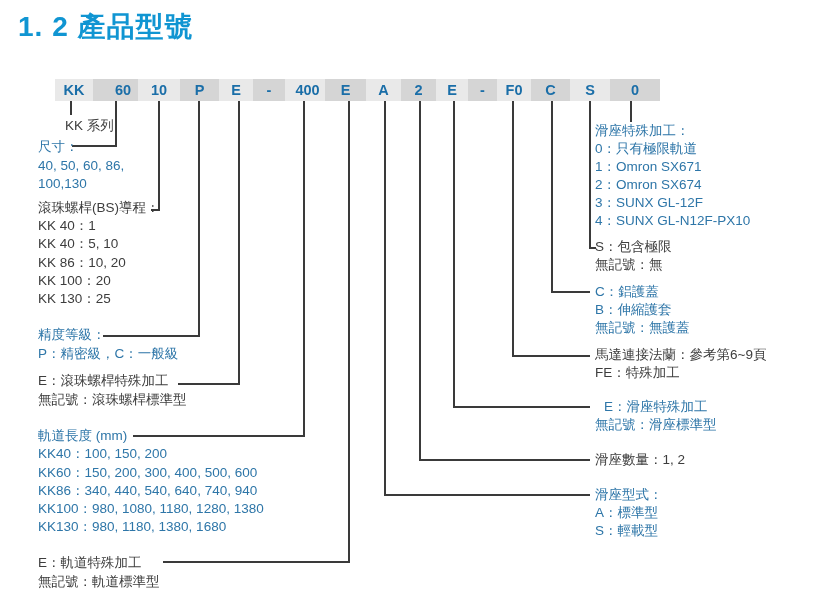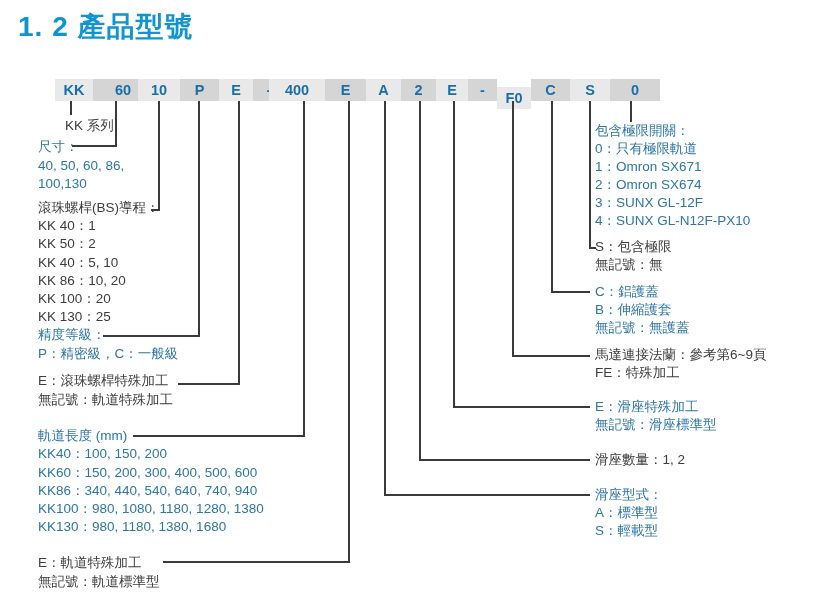--- a/index.html
+++ b/index.html
@@ -33,27 +33,27 @@
 
 <div id="canvas">
   <h1 id="page-title" style="color: rgb(16, 149, 210);">1. 2  產品型號</h1>
   <div id="model-bar">
       <div class="seg" style="left: 55px; width: 38px; background: rgb(233, 233, 233); color: rgb(26, 110, 168);">KK</div>
       <div class="seg" style="left: 93px; width: 60px; background: rgb(213, 213, 213); color: rgb(26, 110, 168);">60</div>
       <div class="seg" style="left: 138px; width: 42px; background: rgb(233, 233, 233); color: rgb(26, 110, 168);">10</div>
       <div class="seg" style="left: 180px; width: 39px; background: rgb(213, 213, 213); color: rgb(26, 110, 168);">P</div>
       <div class="seg" style="left: 219px; width: 34px; background: rgb(233, 233, 233); color: rgb(26, 110, 168);">E</div>
       <div class="seg" style="left: 253px; width: 32px; background: rgb(213, 213, 213); color: rgb(26, 110, 168);">-</div>
-      <div class="seg" style="left: 269px; width: 56px; background: rgb(233, 233, 233); color: rgb(26, 110, 168);">400</div>
+      <div class="seg" style="left: 285px; width: 45px; background: rgb(233, 233, 233); color: rgb(26, 110, 168);">400</div>
       <div class="seg" style="left: 325px; width: 41px; background: rgb(213, 213, 213); color: rgb(26, 110, 168);">E</div>
       <div class="seg" style="left: 366px; width: 35px; background: rgb(233, 233, 233); color: rgb(26, 110, 168);">A</div>
       <div class="seg" style="left: 401px; width: 35px; background: rgb(213, 213, 213); color: rgb(26, 110, 168);">2</div>
       <div class="seg" style="left: 436px; width: 32px; background: rgb(233, 233, 233); color: rgb(26, 110, 168);">E</div>
       <div class="seg" style="left: 468px; width: 29px; background: rgb(213, 213, 213); color: rgb(26, 110, 168);">-</div>
-      <div class="seg" style="left: 497px; width: 34px; background: rgb(233, 233, 233); color: rgb(26, 110, 168); margin-top: 8px;">F0</div>
+      <div class="seg" style="left: 497px; width: 34px; background: rgb(233, 233, 233); color: rgb(26, 110, 168);">F0</div>
       <div class="seg" style="left: 531px; width: 39px; background: rgb(213, 213, 213); color: rgb(26, 110, 168);">C</div>
       <div class="seg" style="left: 570px; width: 40px; background: rgb(233, 233, 233); color: rgb(26, 110, 168);">S</div>
       <div class="seg" style="left: 610px; width: 50px; background: rgb(213, 213, 213); color: rgb(26, 110, 168);">0</div>
     </div>
   <div id="connectors">
       <div class="ln" style="left: 70px; top: 101px; width: 2px; height: 14px; background: rgb(58, 58, 58);"></div>
       <div class="ln" style="left: 115px; top: 101px; width: 2px; height: 46px; background: rgb(58, 58, 58);"></div>
       <div class="ln" style="left: 72px; top: 145px; width: 45px; height: 2px; background: rgb(58, 58, 58);"></div>
       <div class="ln" style="left: 158px; top: 101px; width: 2px; height: 110px; background: rgb(58, 58, 58);"></div>
       <div class="ln" style="left: 151px; top: 209px; width: 8px; height: 2px; background: rgb(58, 58, 58);"></div>
@@ -84,68 +84,67 @@
         <div>KK 系列</div>
       </div>
       <div class="callout" style="left: 38px; top: 138px; line-height: 18.5px; color: rgb(46, 118, 168);">
         <div>尺寸：</div>
         <div>40, 50, 60, 86,</div>
         <div>100,130</div>
       </div>
       <div class="callout" style="left: 38px; top: 199px; line-height: 18.2px; color: rgb(61, 61, 61);">
         <div>滾珠螺桿(BS)導程：</div>
         <div>KK 40：1</div>
-        <div>KK 50：2</div>
         <div>KK 40：5, 10</div>
         <div>KK 86：10, 20</div>
         <div>KK 100：20</div>
         <div>KK 130：25</div>
       </div>
       <div class="callout" style="left: 38px; top: 325px; line-height: 19px; color: rgb(46, 118, 168);">
         <div>精度等級：</div>
         <div>P：精密級，C：一般級</div>
       </div>
       <div class="callout" style="left: 38px; top: 372px; line-height: 18.5px; color: rgb(61, 61, 61);">
         <div>E：滾珠螺桿特殊加工</div>
-        <div>無記號：軌道特殊加工</div>
+        <div>無記號：滾珠螺桿標準型</div>
       </div>
       <div class="callout" style="left: 38px; top: 427px; line-height: 18.3px; color: rgb(46, 118, 168);">
         <div>軌道長度 (mm)</div>
         <div>KK40：100, 150, 200</div>
         <div>KK60：150, 200, 300,  400,  500, 600</div>
         <div>KK86：340, 440, 540, 640, 740, 940</div>
         <div>KK100：980, 1080, 1180, 1280, 1380</div>
         <div>KK130：980, 1180, 1380, 1680</div>
       </div>
       <div class="callout" style="left: 38px; top: 554px; line-height: 18.5px; color: rgb(61, 61, 61);">
         <div>E：軌道特殊加工</div>
         <div>無記號：軌道標準型</div>
       </div>
       <div class="callout" style="left: 595px; top: 122px; line-height: 18px; color: rgb(46, 118, 168);">
-        <div>包含極限開關：</div>
+        <div>滑座特殊加工：</div>
         <div>0：只有極限軌道</div>
         <div>1：Omron SX671</div>
         <div>2：Omron SX674</div>
         <div>3：SUNX GL-12F</div>
         <div>4：SUNX GL-N12F-PX10</div>
       </div>
       <div class="callout" style="left: 595px; top: 238px; line-height: 18px; color: #404040;">
         <div>S：包含極限</div>
         <div>無記號：無</div>
       </div>
       <div class="callout" style="left: 595px; top: 283px; line-height: 18px; color: rgb(46, 118, 168);">
         <div>C：鋁護蓋</div>
         <div>B：伸縮護套</div>
         <div>無記號：無護蓋</div>
       </div>
       <div class="callout" style="left: 595px; top: 346px; line-height: 18px; color: rgb(61, 61, 61);">
         <div>馬達連接法蘭：參考第6~9頁</div>
         <div>FE：特殊加工</div>
       </div>
-      <div class="callout" style="left: 595px; top: 398px; line-height: 18px; color: rgb(46, 118, 168);">
+      <div class="callout" style="left: 595px; top: 398px; line-height: 18px; color: rgb(46, 118, 168); text-align: center;">
         <div>E：滑座特殊加工</div>
         <div>無記號：滑座標準型</div>
       </div>
       <div class="callout" style="left: 595px; top: 451px; line-height: 18px; color: rgb(61, 61, 61);">
         <div>滑座數量：1, 2</div>
       </div>
       <div class="callout" style="left: 595px; top: 486px; line-height: 18px; color: rgb(46, 118, 168);">
         <div>滑座型式：</div>
         <div>A：標準型</div>
         <div>S：輕載型</div>

